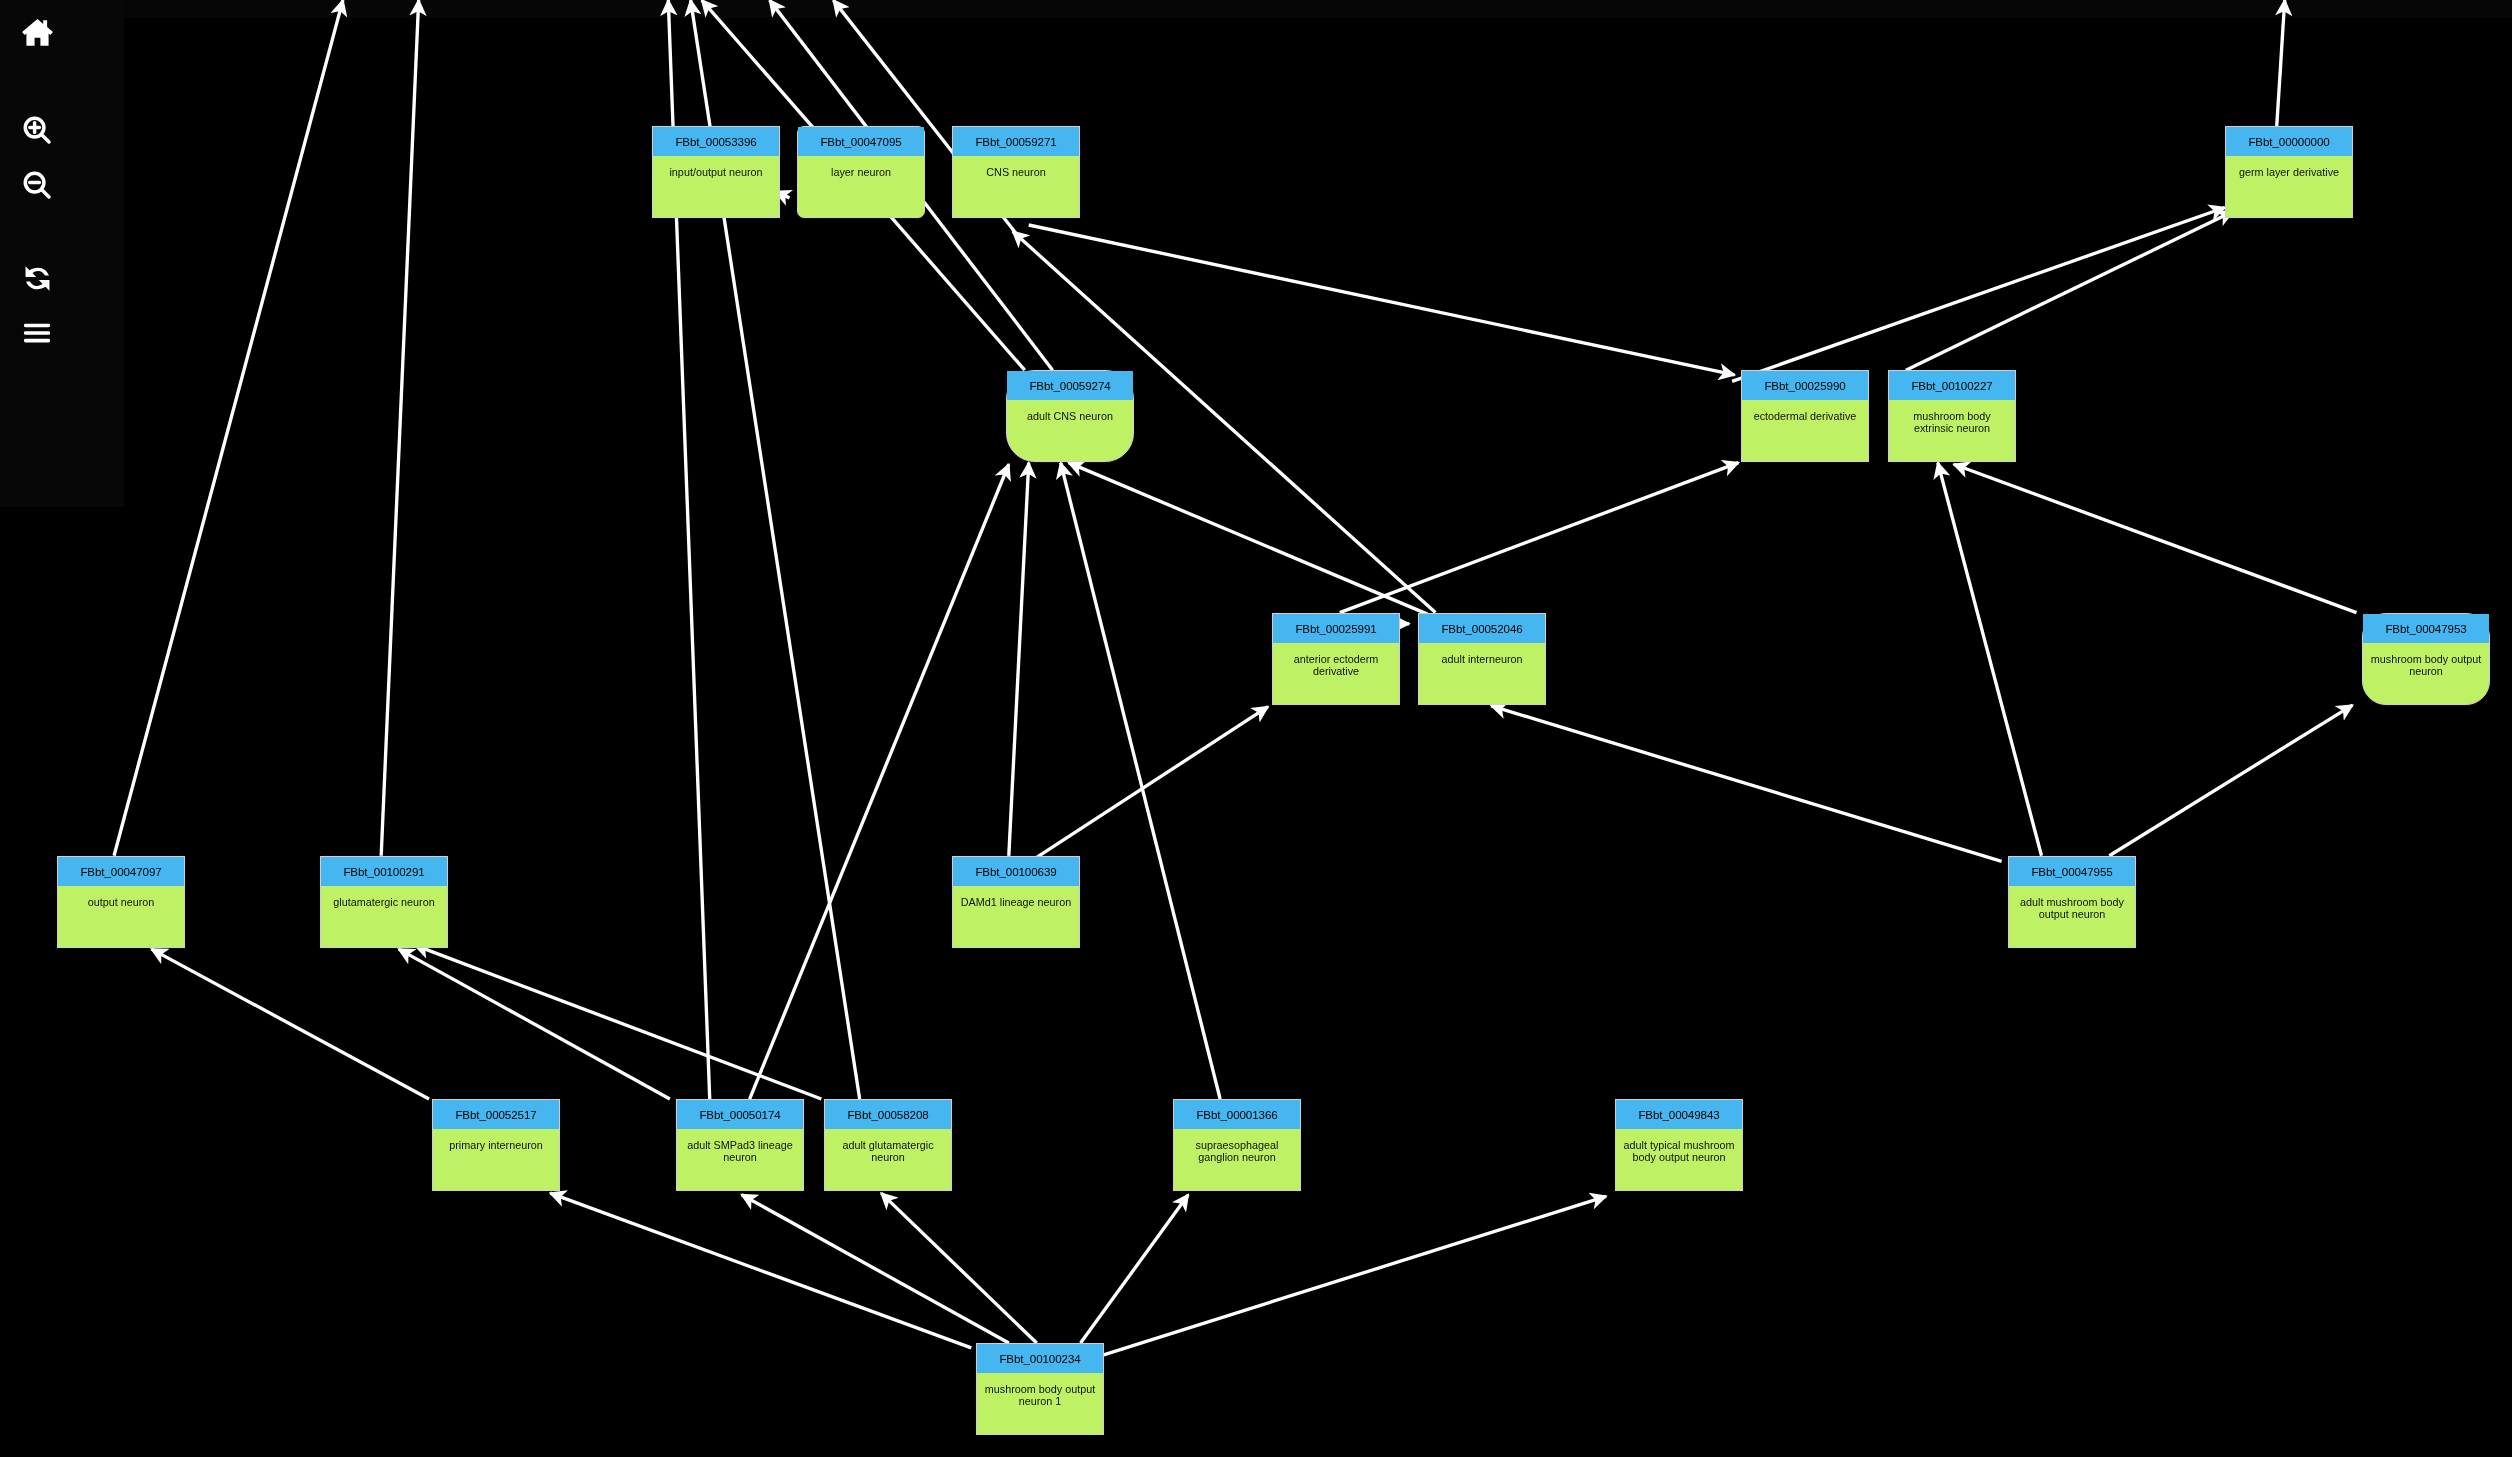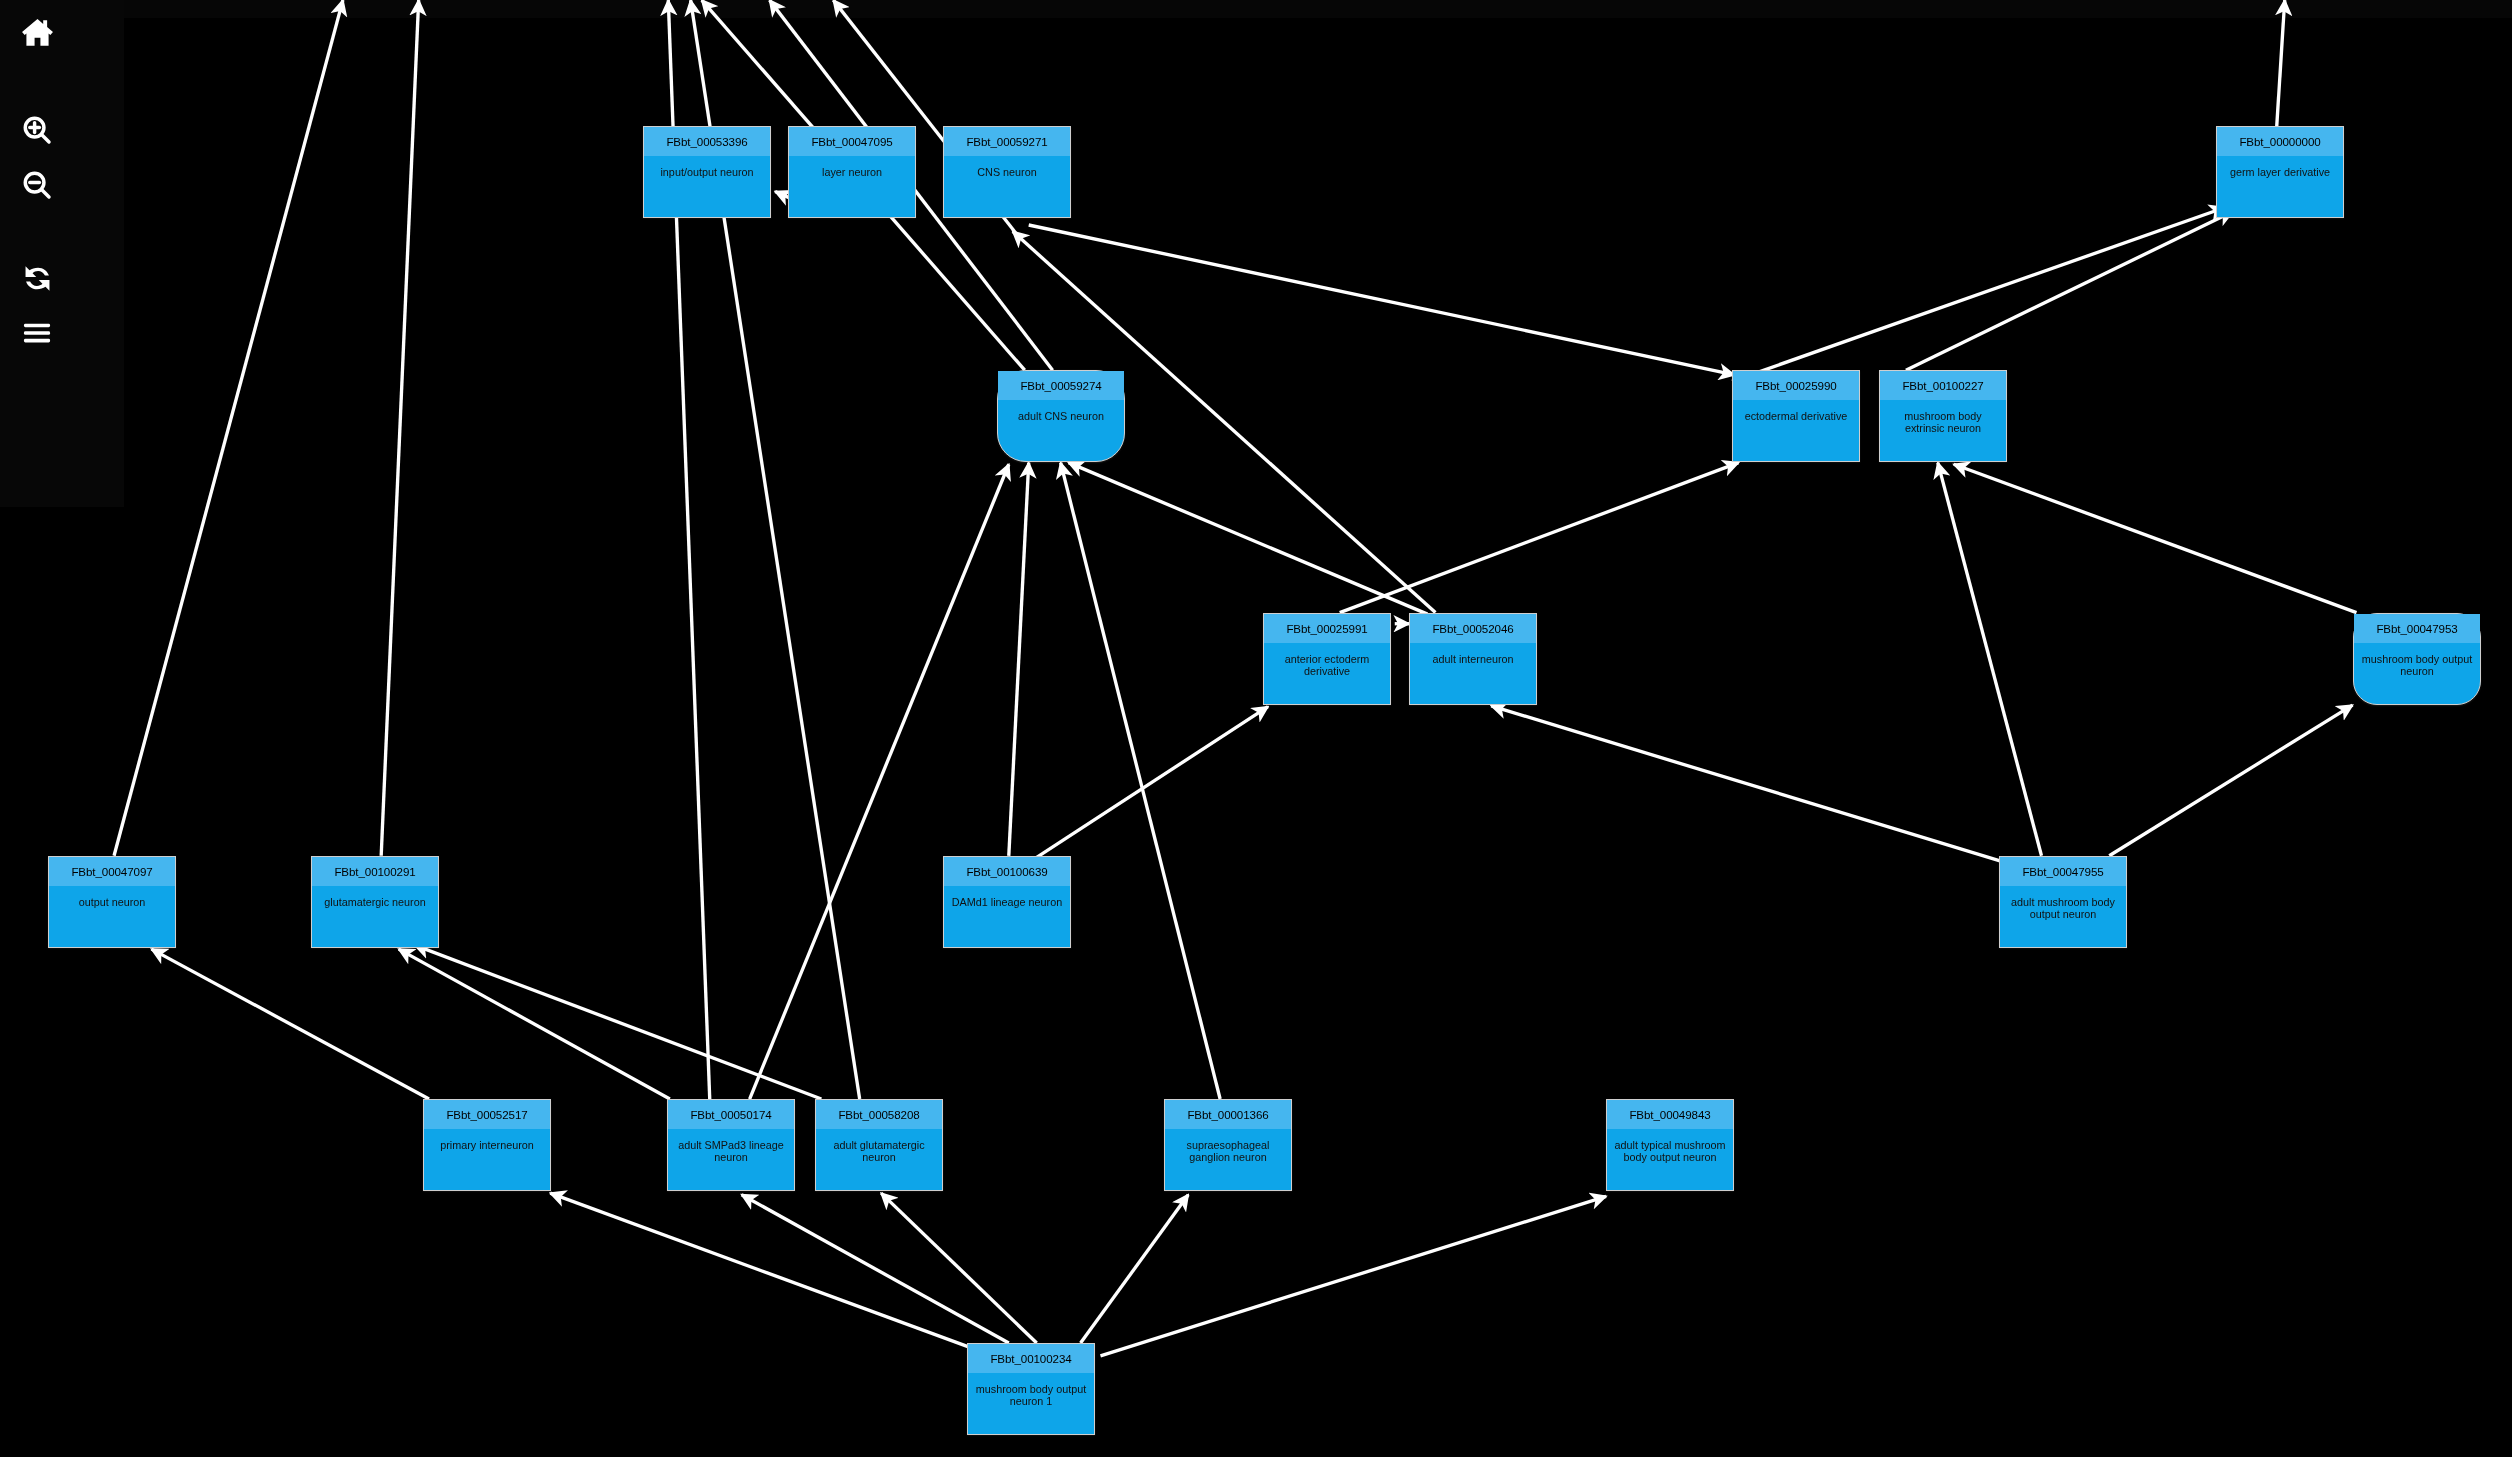--- a/index.html
+++ b/index.html
@@ -62,26 +62,27 @@
     align-items: center;
     justify-content: center;
     cursor: pointer;
   }
   .tool-btn svg { display: block; }
 
   
   .node {
     position: absolute;
     width: 128px;
-    background: #0ea5e9;
+    background: #bef264;
     border: 0.8px solid #cfcfcf;
     box-sizing: border-box;
     z-index: 20;
     box-shadow: 0 0.8px 1.6px rgba(255,255,255,0.10);
     cursor: pointer;
+    margin-left: 9px;
   }
   .node-header {
     background: #45b6ef;
     color: #000000;
     font-size: 11.6px;
     line-height: 29px;
     height: 29px;
     text-align: center;
     white-space: nowrap;
     overflow: hidden;
@@ -182,21 +183,21 @@
         <rect x="2.2" y="16.4" width="19.6" height="2.7" rx="1.1"></rect>
       </svg>
     </div>
   </div>
 
   <div id="nodes">
       <div class="node" style="left: 643px; top: 126px;">
         <div class="node-header">FBbt_00053396</div>
         <div class="node-body">input/output neuron</div>
       </div>
-      <div class="node" style="left: 788px; top: 126px;">
+      <div class="node" style="left: 788px; top: 126px; border-radius: 7px;">
         <div class="node-header">FBbt_00047095</div>
         <div class="node-body">layer neuron</div>
       </div>
       <div class="node" style="left: 943px; top: 126px;">
         <div class="node-header">FBbt_00059271</div>
         <div class="node-body">CNS neuron</div>
       </div>
       <div class="node" style="left: 2216px; top: 126px;">
         <div class="node-header">FBbt_00000000</div>
         <div class="node-body">germ layer derivative</div>

